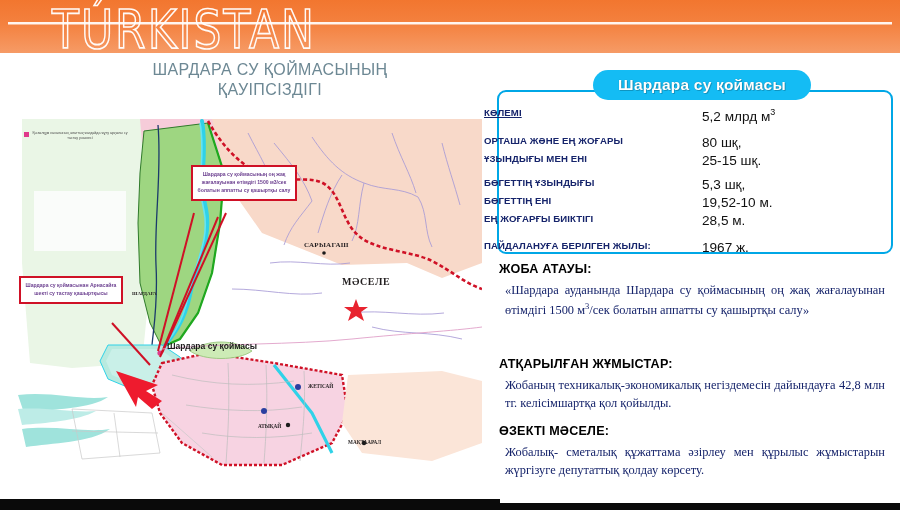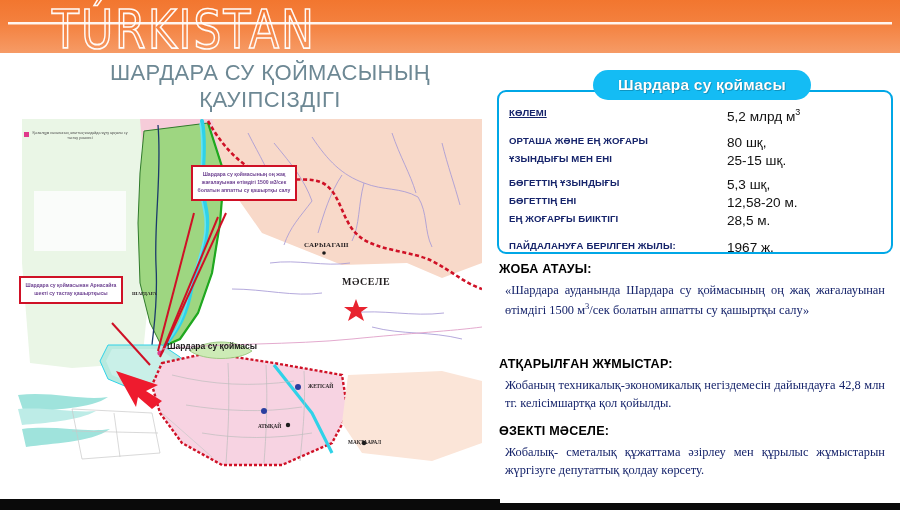--- a/index.html
+++ b/index.html
@@ -29,21 +29,21 @@
     -webkit-text-stroke:1.4px rgba(255,255,255,.96);
     font-family:"DejaVu Sans",sans-serif;
     white-space:nowrap;
     transform:scaleY(1.22);transform-origin:left top;
   }
 
   
   .page-title{
     position:absolute;left:60px;top:60px;width:420px;
     text-align:center;
-    color:#6d8894;font-size:22px;font-weight:400;line-height:1.22;
+    color:#6d8894;font-size:16px;font-weight:400;line-height:1.22;
     letter-spacing:.4px;
   }
 
   
   .map{
     position:absolute;left:12px;top:113px;width:470px;height:378px;
     background:#ffffff;overflow:hidden;
   }
   .map svg{display:block;}
   .map-label{
@@ -89,21 +89,21 @@
     border-radius:16px;background:#14bcf4;
     display:flex;align-items:center;justify-content:center;
     z-index:3;
   }
   .panel-pill span{
     color:#ffffff;font-size:15.5px;font-weight:700;letter-spacing:.2px;
     text-shadow:0 0 1px rgba(0,0,0,.35),1px 1px 0 rgba(0,0,0,.18);
   }
 
   .spec-table{
-    position:absolute;left:509px;top:106px;width:374px;
+    position:absolute;left:484px;top:106px;width:374px;
     border-collapse:collapse;
   }
   .spec-table td{vertical-align:top;padding:0;}
   .spec-k{
     width:218px;color:#16246b;font-size:9.6px;font-weight:700;
     line-height:1.42;letter-spacing:.1px;
   }
   .spec-k.u span{text-decoration:underline;}
   .spec-v{
     color:#111111;font-size:13.6px;font-weight:400;line-height:1.35;
@@ -287,21 +287,21 @@
     <tr class="row-gap-sm">
         <td></td>
         <td></td>
       </tr>
     <tr>
       <td class="spec-k">БӨГЕТТІҢ ҰЗЫНДЫҒЫ</td>
       <td class="spec-v">5,3 шқ,</td>
     </tr>
     <tr>
       <td class="spec-k">БӨГЕТТІҢ ЕНІ</td>
-      <td class="spec-v">12,58-20 м.</td>
+      <td class="spec-v">19,52-10 м.</td>
     </tr>
     <tr>
       <td class="spec-k">ЕҢ ЖОҒАРҒЫ БИІКТІГІ</td>
       <td class="spec-v">28,5 м.</td>
     </tr>
     <tr class="row-gap">
         <td></td>
         <td></td>
       </tr>
     <tr>

